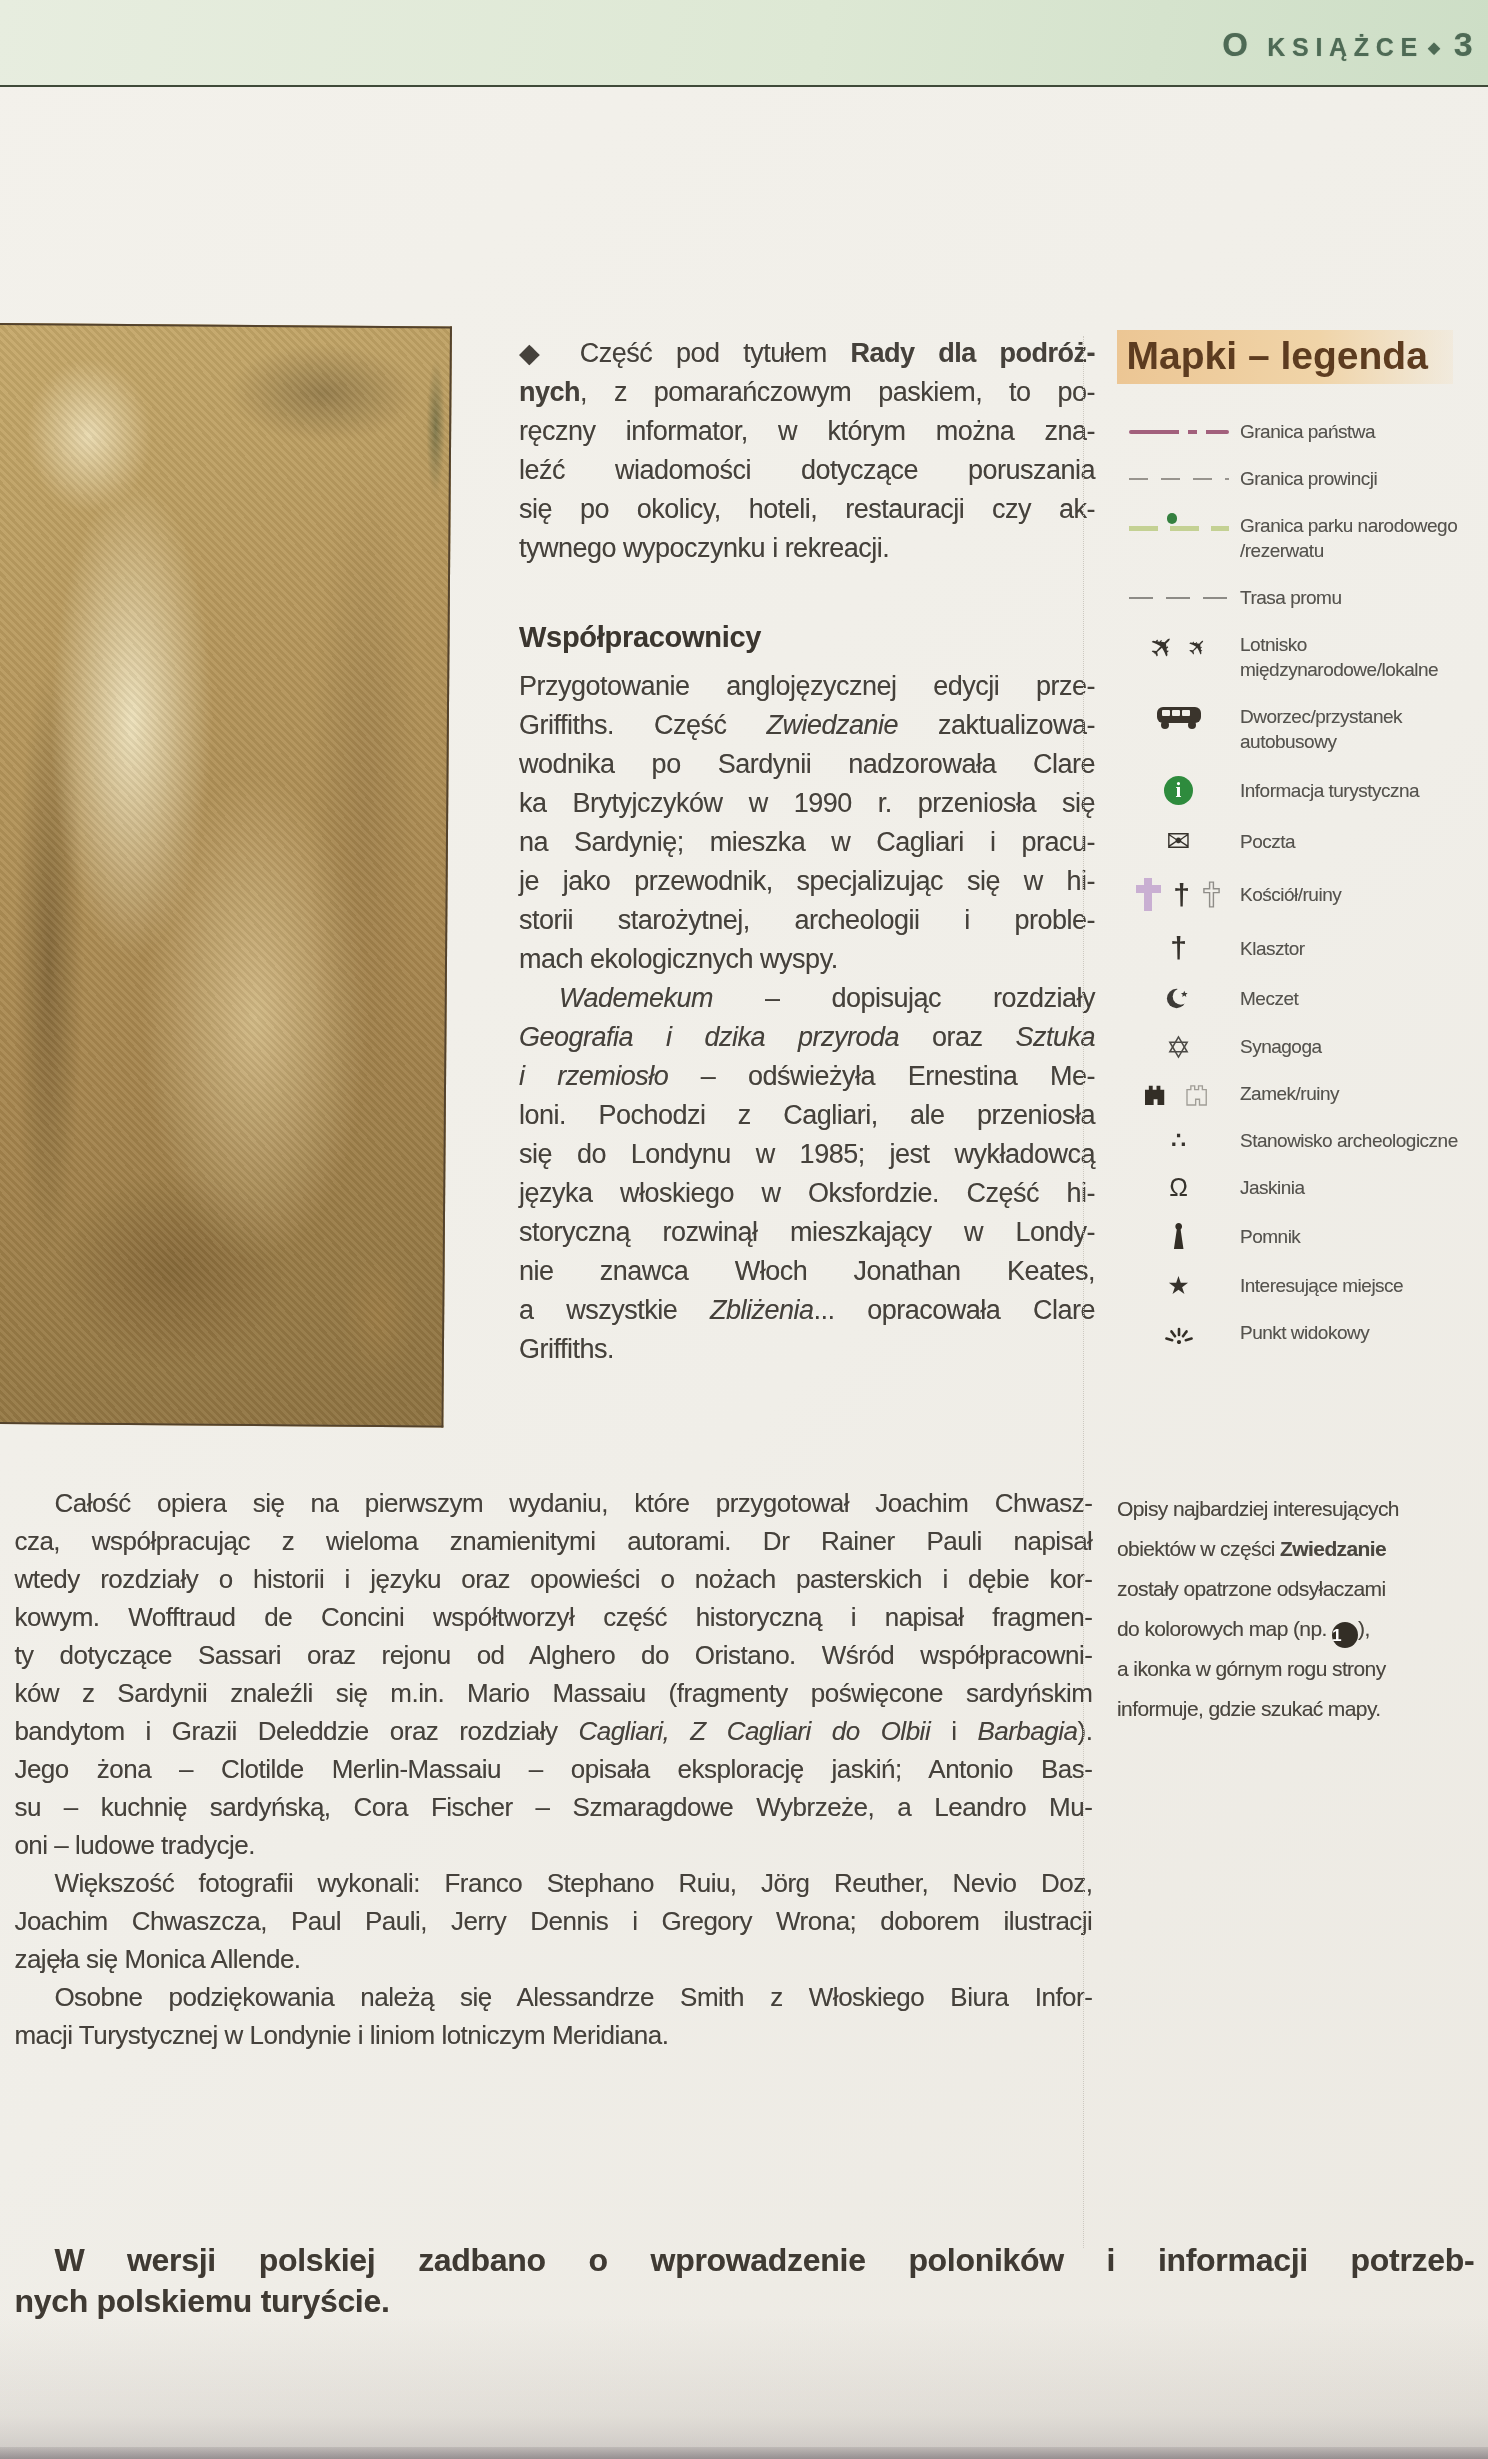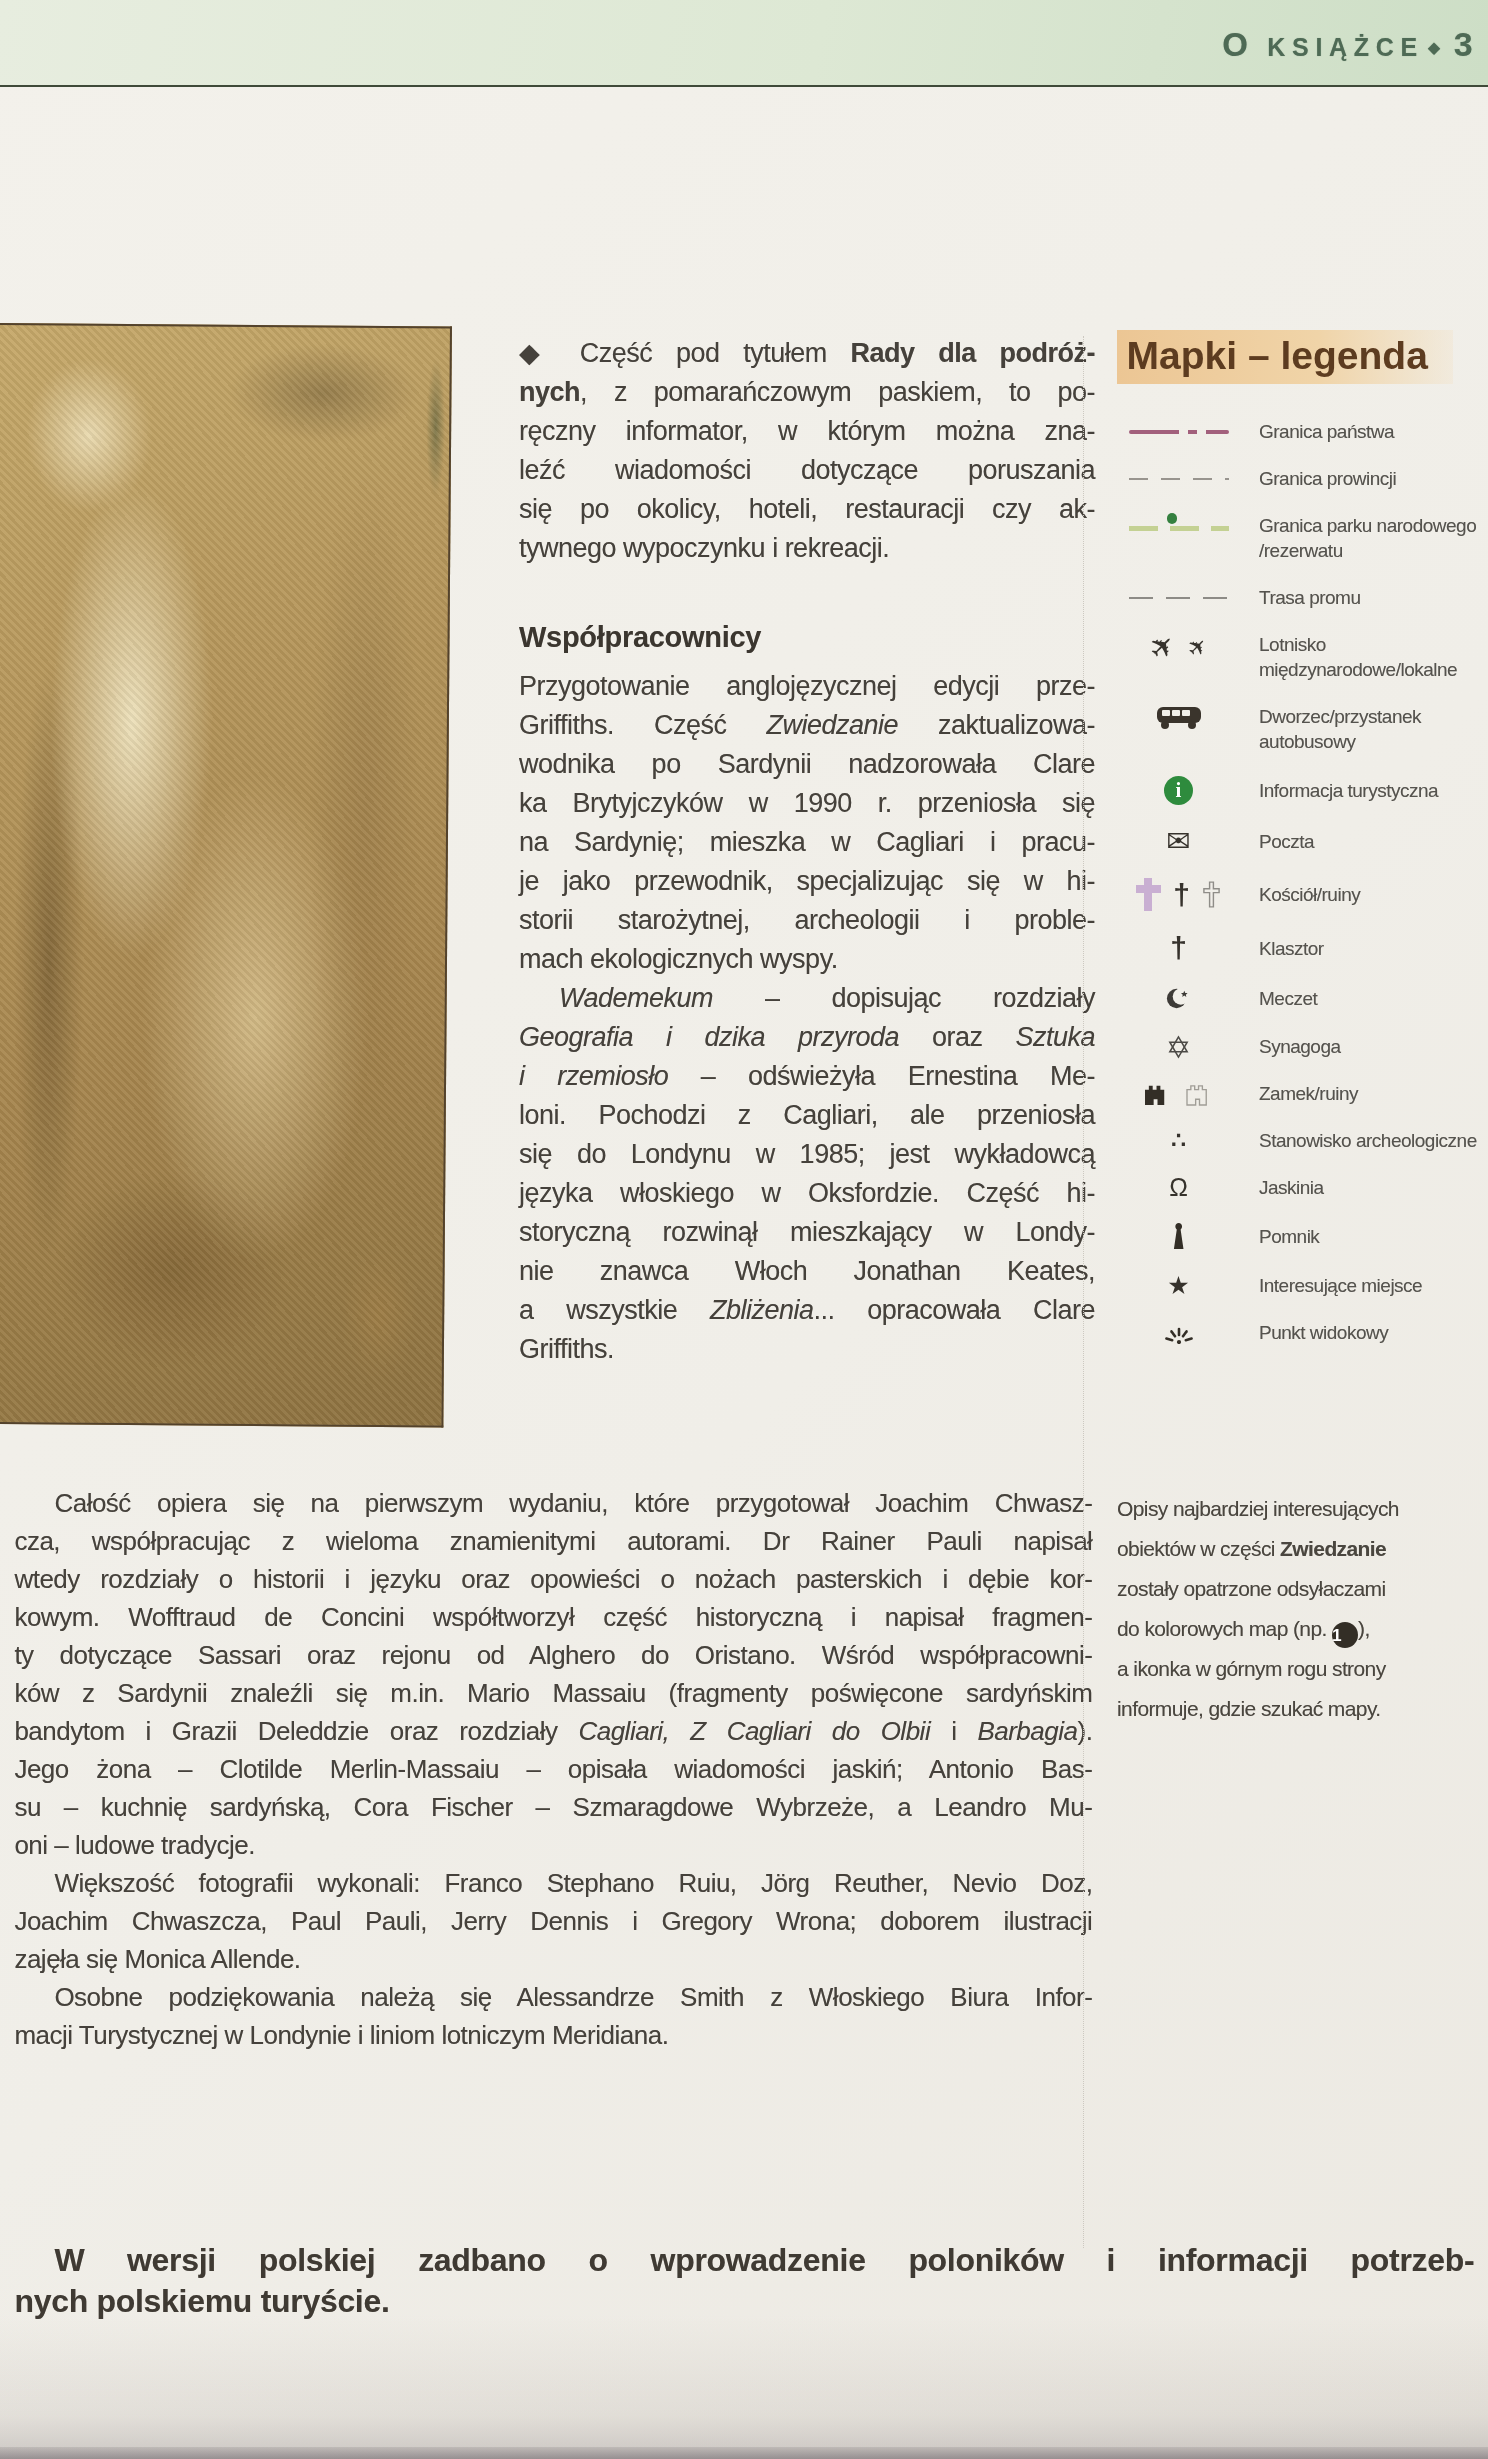--- a/index.html
+++ b/index.html
@@ -46,21 +46,21 @@
             font-weight:700;color:#3f3a33;letter-spacing:-0.3px;}
   
   #vsep{position:absolute;left:1083px;top:336px;height:1912px;border-left:1.9px dotted #ccc8c0;}
   
   #legend{position:absolute;left:1117px;top:330px;width:371px;}
   #legend-title{display:inline-block;font-size:39px;font-weight:700;color:#5d3c20;letter-spacing:0;
       padding:3.8px 25px 6.7px 9.6px;
       background:linear-gradient(to right,#ecc globalThis694,#f3ddba 85%,rgba(243,221,186,0));
       background:linear-gradient(to right,#ecc694 0%,#f0d4a8 60%,rgba(243,221,186,.25) 100%);}
   #legend-list{margin-top:35px;}
-  .lrow{display:flex;align-items:center;margin-bottom:22px;gap:19px;}
+  .lrow{display:flex;align-items:center;margin-bottom:22px;}
   .lrow.tall{align-items:flex-start;}
   .icell{width:123px;flex:0 0 123px;display:flex;justify-content:center;align-items:center;gap:12.5px;}
   .llabel{flex:1;font-size:19px;line-height:25px;color:#55534e;letter-spacing:-0.5px;white-space:pre-line;
           text-shadow:0 0 0.5px rgba(90,86,80,.35);}
   
   .sw-country{width:100px;height:4.8px;border-radius:1.9px;
       background:linear-gradient(to right,#a2607c 0 50px,transparent 50px 59px,#a2607c 59px 68px,transparent 68px 77px,#a2607c 77px 100px);}
   .sw-province{width:100px;height:1.9px;
       background:repeating-linear-gradient(to right,#98948e 0 19px,transparent 19px 32px);}
   .sw-park{position:relative;width:100px;height:17.3px;}
@@ -144,21 +144,21 @@
 
   <div id="widecol" class="txt">
     <div>
         <div class="jline"><span class="ind"></span>Całość opiera się na pierwszym wydaniu, które przygotował Joachim Chwasz-</div>
         <div class="jline">cza, współpracując z wieloma znamienitymi autorami. Dr Rainer Pauli napisał</div>
         <div class="jline">wtedy rozdziały o historii i języku oraz opowieści o nożach pasterskich i dębie kor-</div>
         <div class="jline">kowym. Wofftraud de Concini współtworzył część historyczną i napisał fragmen-</div>
         <div class="jline">ty dotyczące Sassari oraz rejonu od Alghero do Oristano. Wśród współpracowni-</div>
         <div class="jline">ków z Sardynii znaleźli się m.in. Mario Massaiu (fragmenty poświęcone sardyńskim</div>
         <div class="jline">bandytom i Grazii Deleddzie oraz rozdziały <i>Cagliari, Z Cagliari do Olbii</i> i <i>Barbagia</i>).</div>
-        <div class="jline">Jego żona – Clotilde Merlin-Massaiu – opisała wiadomości jaskiń; Antonio Bas-</div>
+        <div class="jline">Jego żona – Clotilde Merlin-Massaiu – opisała eksplorację jaskiń; Antonio Bas-</div>
         <div class="jline">su – kuchnię sardyńską, Cora Fischer – Szmaragdowe Wybrzeże, a Leandro Mu-</div>
         <div class="jline last">oni – ludowe tradycje.</div>
       </div>
     <div>
         <div class="jline"><span class="ind"></span>Większość fotografii wykonali: Franco Stephano Ruiu, Jörg Reuther, Nevio Doz,</div>
         <div class="jline">Joachim Chwaszcza, Paul Pauli, Jerry Dennis i Gregory Wrona; doborem ilustracji</div>
         <div class="jline last">zajęła się Monica Allende.</div>
       </div>
     <div>
         <div class="jline"><span class="ind"></span>Osobne podziękowania należą się Alessandrze Smith z Włoskiego Biura Infor-</div>

